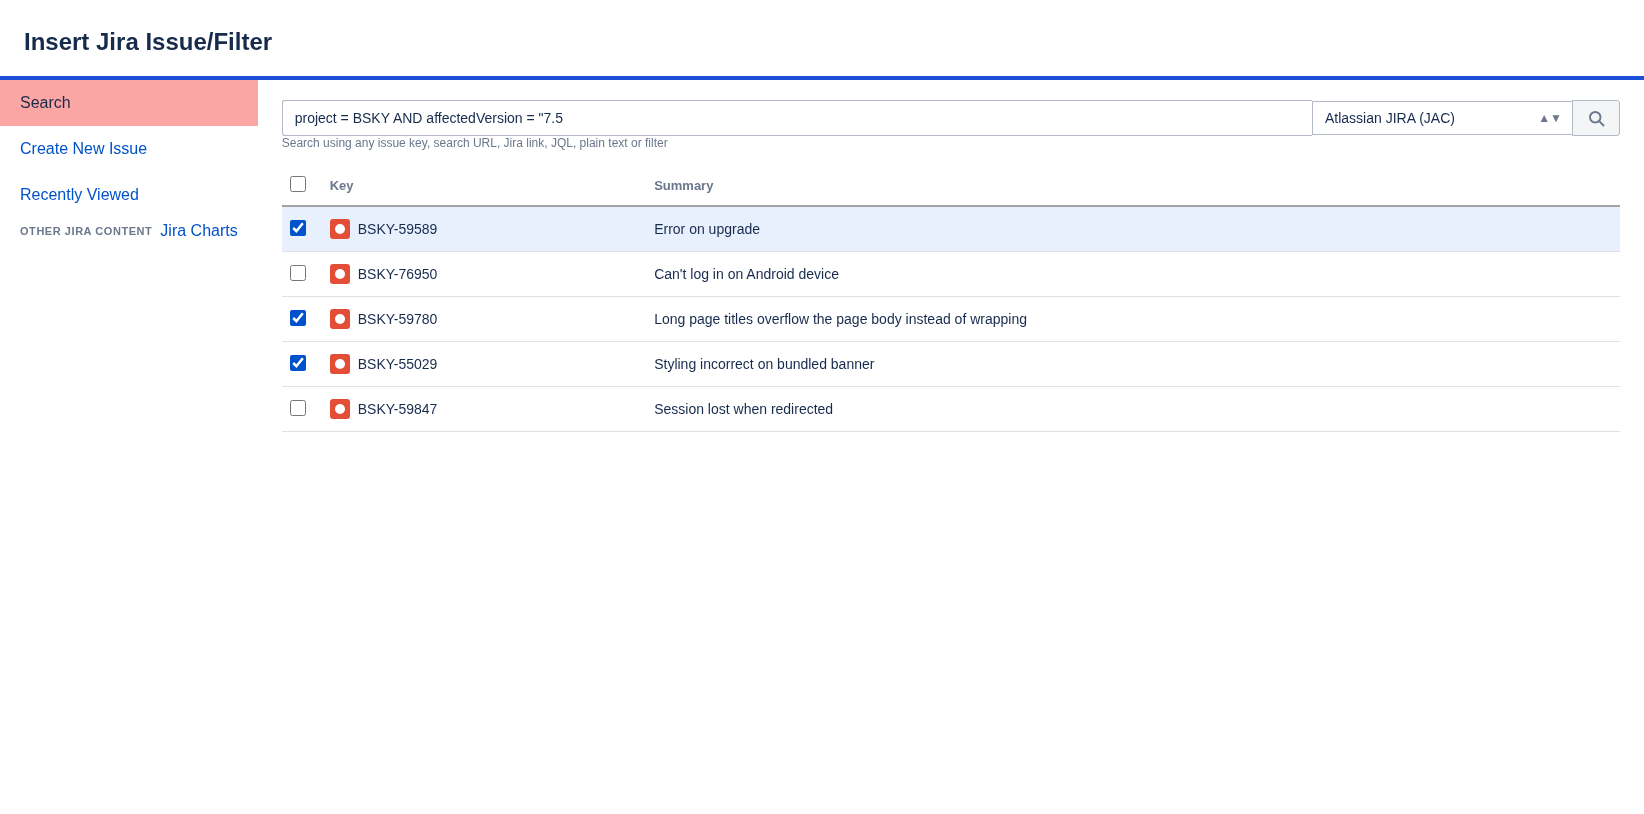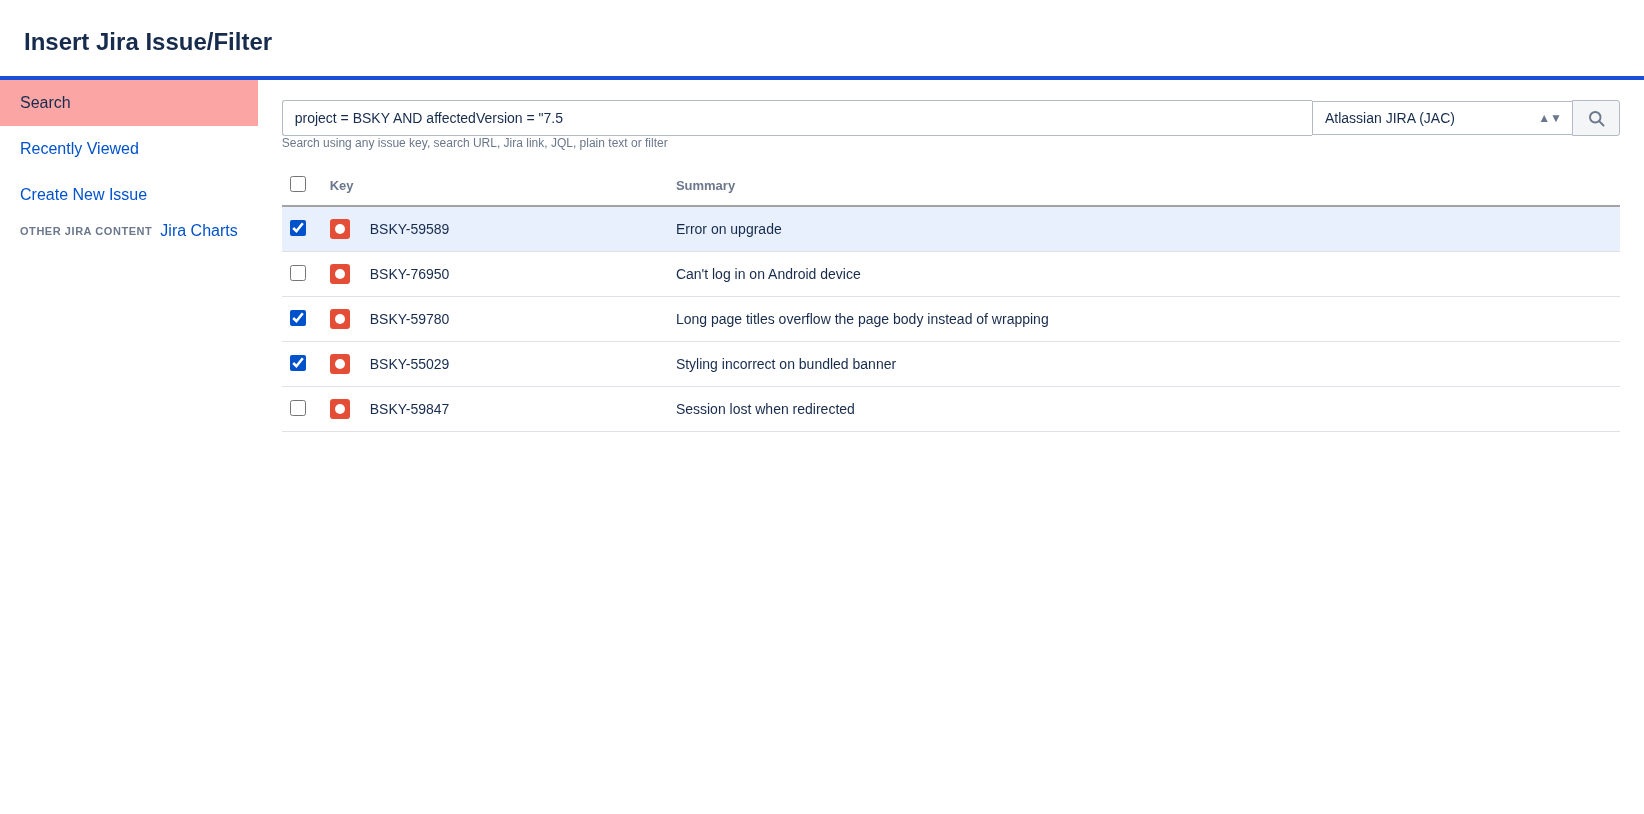--- a/index.html
+++ b/index.html
@@ -146,21 +146,21 @@
     }
     .row-selected {
       background: #e8f0fe;
     }
     .row-normal {
       background: #fff;
     }
     .issue-key-cell {
       display: flex;
       align-items: center;
-      gap: 20px;
+      gap: 8px;
       white-space: nowrap;
     }
     .issue-icon {
       width: 20px;
       height: 20px;
       background: #e44e37;
       border-radius: 3px;
       display: flex;
       align-items: center;
       justify-content: center;
@@ -194,22 +194,22 @@
   </style>
 </head>
 <body>
 
 <div class="page-title">Insert Jira Issue/Filter</div>
 
 <div class="main-layout">
 
   <div>
     <div class="sidebar-item-search">Search</div>
+    <a class="sidebar-item-link">Create New Issue</a>
     <a class="sidebar-item-link">Recently Viewed</a>
-    <a class="sidebar-item-link">Create New Issue</a>
     <div class="sidebar-other-content">
       <span class="sidebar-other-label">OTHER JIRA CONTENT</span>
       <a class="sidebar-charts-link">Jira Charts</a>
     </div>
   </div>
 
   <div class="content-area">
 
     <div class="search-bar-row">
       <input type="text" class="search-input" value="project = BSKY AND affectedVersion = &quot;7.5" style="">

